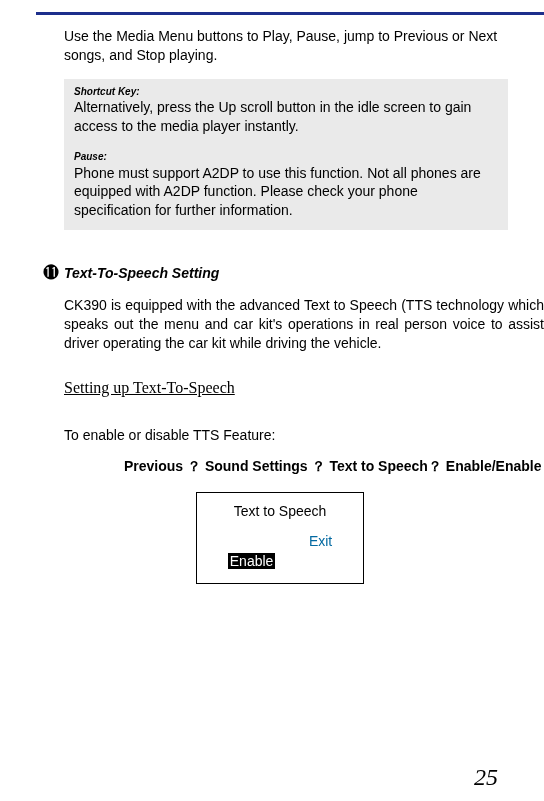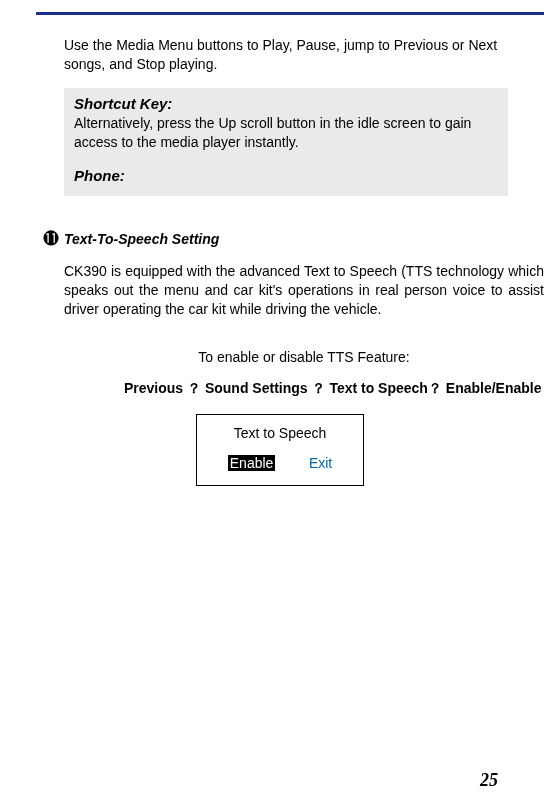--- a/index.html
+++ b/index.html
@@ -15,37 +15,37 @@
   }
   .rule {
     position: absolute;
     top: 12px;
     left: 36px;
     right: 0;
     height: 3px;
     background: #1d2f8c;
   }
   .content {
-    padding: 36px 0 0 64px;
+    padding: 27px 0 0 64px;
     width: 544px;
   }
   .para {
     margin: 0 30px 14px 0;
     line-height: 1.35;
   }
   .box {
     background: #eaeaea;
     padding: 6px 10px 10px 10px;
     margin-right: 36px;
     line-height: 1.35;
   }
   .box .heading {
     font-weight: bold;
     font-style: italic;
-    font-size: 15px;
+    font-size: 10px;
   }
   .bullet-row {
     display: flex;
     align-items: baseline;
     margin-top: 34px;
     margin-left: -26px;
   }
   .bullet {
     font-size: 16px;
     width: 26px;
@@ -86,60 +86,63 @@
   .device-buttons {
     display: flex;
     justify-content: space-around;
     padding: 0 14px;
     font-size: 14px;
   }
   .btn-enable {
     background: #000;
     color: #fff;
     padding: 0 2px;
+    margin-top: 20px;
   }
   .btn-exit {
     color: #0369a1;
   }
   .page-number {
     position: absolute;
     bottom: 10px;
     right: 46px;
     font-family: "Times New Roman", Times, serif;
     font-style: italic;
-    font-weight: bold;
-    font-size: 18px;
+    font-weight: normal;
+    font-size: 24px;
     margin-left: 23px;
   }
 </style>
 </head>
 <body>
 
 <div class="rule"></div>
 
 <div class="content">
 
   <p class="para">Use the Media Menu buttons to Play, Pause, jump to Previous or Next songs, and Stop playing.</p>
 
   <div class="box">
     <div class="heading">Shortcut Key:</div>
     <div>Alternatively, press the Up scroll button in the idle screen to gain access to the media player instantly.</div>
     <div style="height:14px"></div>
-    <div class="heading">Phone:</div>
+    <div class="heading">Pause:</div>
+    <div>Phone must support A2DP to use this function. Not all phones are equipped with A2DP function. Please check your phone specification for further information.</div>
   </div>
 
   <div class="bullet-row">
     <span class="bullet">⓫</span>
     <span class="bullet-title">Text-To-Speech Setting</span>
   </div>
 
   <p class="justified" style="margin-top:14px;">CK390 is equipped with the advanced Text to Speech (TTS technology which speaks out the menu and car kit's operations in real person voice to assist driver operating the car kit while driving the vehicle.</p>
 
+  <div class="subheading">Setting up Text-To-Speech</div>
 
-  <p style="margin-top:30px;text-align:center;">To enable or disable TTS Feature:</p>
+  <p style="margin-top:30px;">To enable or disable TTS Feature:</p>
 
   <div class="path">
     <span>Previous</span>
     <span>？</span>
     <span>Sound Settings</span>
     <span>？</span>
     <span>Text to Speech</span><span>？</span>
     <span>Enable/Enable</span>
   </div>
 

